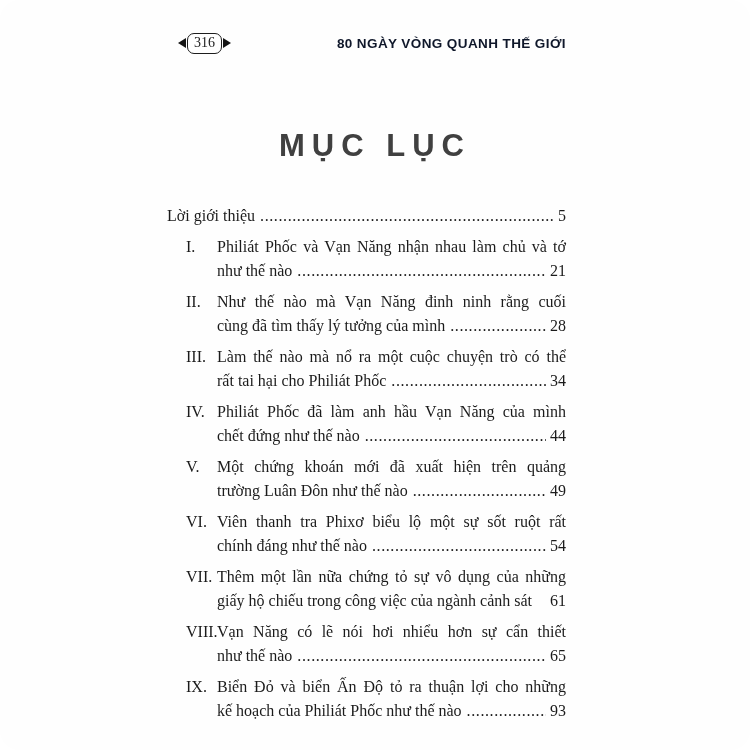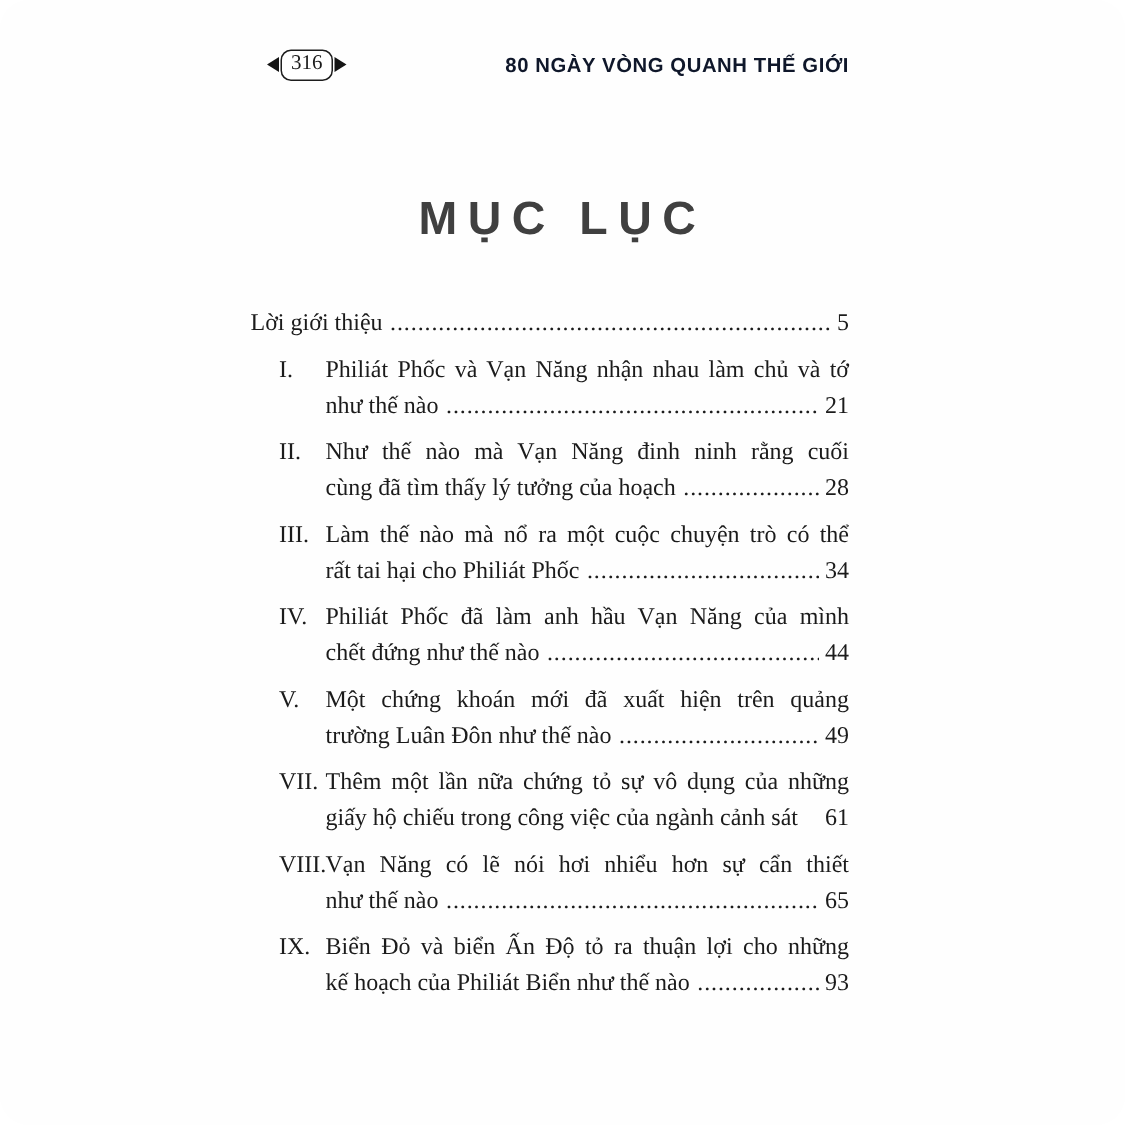--- a/index.html
+++ b/index.html
@@ -160,21 +160,21 @@
           <span class="dots"></span>
           <span class="pageno">21</span>
         </div>
       </div>
     </div>
       <div class="entry">
       <div class="numeral">II.</div>
       <div class="entry-body">
         <div class="line-just">Như thế nào mà Vạn Năng đinh ninh rằng cuối</div>
         <div class="line-last">
-          <span class="ltext">cùng đã tìm thấy lý tưởng của hoạch</span>
+          <span class="ltext">cùng đã tìm thấy lý tưởng của mình</span>
           <span class="dots"></span>
           <span class="pageno">28</span>
         </div>
       </div>
     </div>
       <div class="entry">
       <div class="numeral">III.</div>
       <div class="entry-body">
         <div class="line-just">Làm thế nào mà nổ ra một cuộc chuyện trò có thể</div>
         <div class="line-last">
@@ -196,20 +196,31 @@
       </div>
     </div>
       <div class="entry">
       <div class="numeral">V.</div>
       <div class="entry-body">
         <div class="line-just">Một chứng khoán mới đã xuất hiện trên quảng</div>
         <div class="line-last">
           <span class="ltext">trường Luân Đôn như thế nào</span>
           <span class="dots"></span>
           <span class="pageno">49</span>
+        </div>
+      </div>
+    </div>
+      <div class="entry">
+      <div class="numeral">VI.</div>
+      <div class="entry-body">
+        <div class="line-just">Viên thanh tra Phixơ biểu lộ một sự sốt ruột rất</div>
+        <div class="line-last">
+          <span class="ltext">chính đáng như thế nào</span>
+          <span class="dots"></span>
+          <span class="pageno">54</span>
         </div>
       </div>
     </div>
       <div class="entry">
       <div class="numeral">VII.</div>
       <div class="entry-body">
         <div class="line-just">Thêm một lần nữa chứng tỏ sự vô dụng của những</div>
         <div class="line-last">
           <span class="ltext">giấy hộ chiếu trong công việc của ngành cảnh sát</span>
           <span class="dots no-dots"></span>
@@ -226,21 +237,21 @@
           <span class="dots"></span>
           <span class="pageno">65</span>
         </div>
       </div>
     </div>
       <div class="entry">
       <div class="numeral">IX.</div>
       <div class="entry-body">
         <div class="line-just">Biển Đỏ và biển Ấn Độ tỏ ra thuận lợi cho những</div>
         <div class="line-last">
-          <span class="ltext">kế hoạch của Philiát Biển như thế nào</span>
+          <span class="ltext">kế hoạch của Philiát Phốc như thế nào</span>
           <span class="dots"></span>
           <span class="pageno">93</span>
         </div>
       </div>
     </div>
     </div>
 
 </div>
 
 </body></html>

